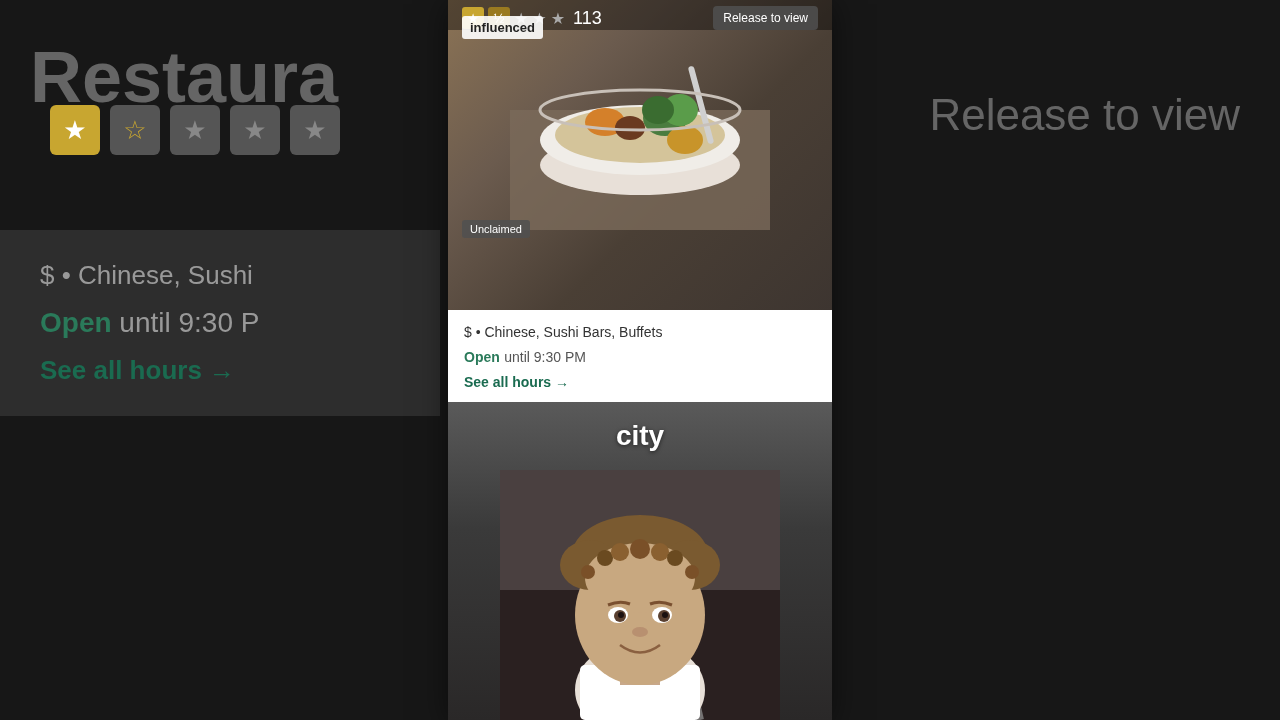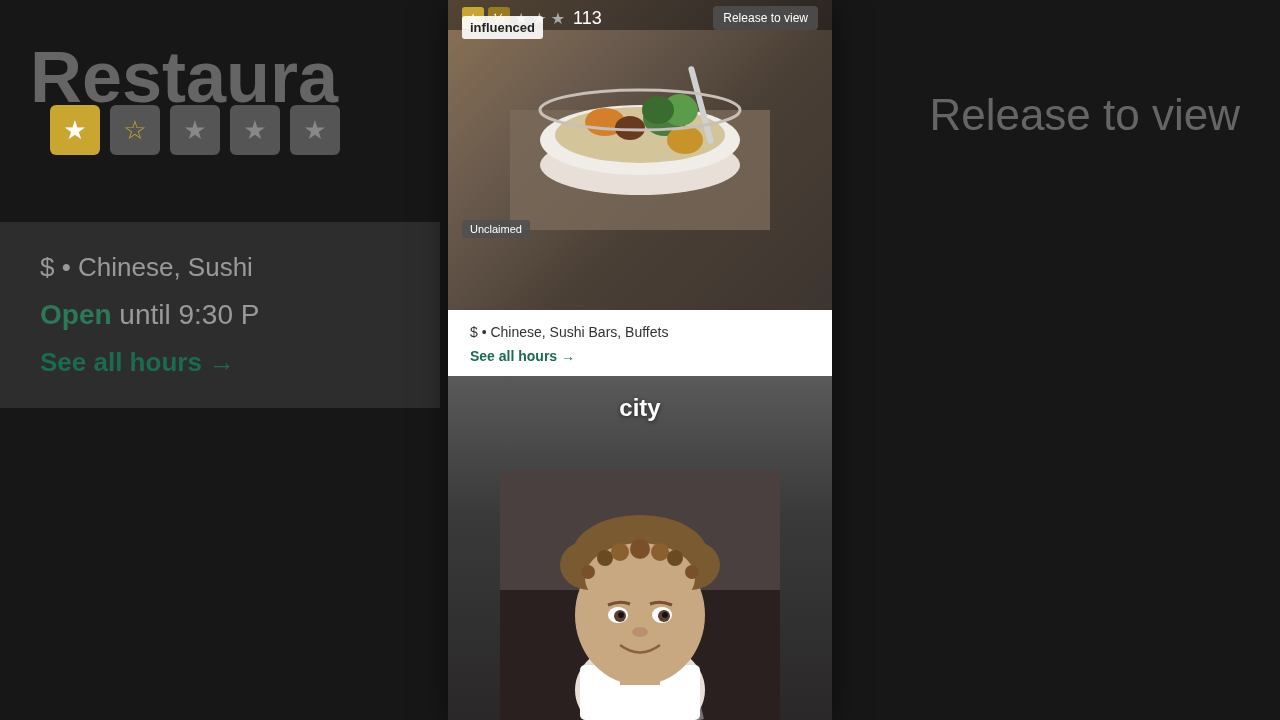--- a/index.html
+++ b/index.html
@@ -65,21 +65,21 @@
       border-radius: 6px;
       display: flex; align-items: center; justify-content: center;
       font-size: 26px;
     }
     .bg-star.gold { background: #c8a630; color: white; }
     .bg-star.half { background: #555; color: #c8a630; }
     .bg-star.empty { background: #555; color: #888; }
 
     .bg-info-box {
       position: absolute;
-      top: 222px;
+      top: 230px;
       left: 0;
       width: 440px;
       padding: 30px 40px;
       background: rgba(80,80,80,0.4);
     }
 
     .bg-price-cat {
       font-size: 26px;
       color: rgba(200,200,200,0.7);
       margin-bottom: 16px;
@@ -241,21 +241,21 @@
       padding: 5px 10px;
       border-radius: 4px;
       border: none;
       cursor: pointer;
       font-weight: 500;
     }
 
     
     .card-info-section {
       background: white;
-      padding: 14px 22px 12px;
+      padding: 14px 16px 12px;
       flex-shrink: 0;
     }
 
     .info-price-cat {
       font-size: 14px;
       color: #333;
       margin-bottom: 8px;
     }
 
     .info-open {
@@ -297,21 +297,21 @@
       transform: translateX(-50%);
       width: 280px;
       height: 250px;
     }
 
     .city-text {
       position: absolute;
       top: 18px;
       left: 50%;
       transform: translateX(-50%);
-      font-size: 24px;
+      font-size: 28px;
       font-weight: 700;
       color: white;
       text-shadow: 0 1px 4px rgba(0,0,0,0.6);
       white-space: nowrap;
     }
   </style>
 </head>
 <body>
 
 <div class="bg-layer">
@@ -379,20 +379,24 @@
       <span class="star-icon star-empty">★</span>
       <span class="star-icon star-empty">★</span>
       <span class="star-icon star-empty">★</span>
       <span class="review-count">113</span>
       <button class="release-to-view-btn">Release to view</button>
     </div>
   </div>
 
   <div class="card-info-section">
     <div class="info-price-cat">$ • Chinese, Sushi Bars, Buffets</div>
+    <div>
+      <span class="info-open">Open</span>
+      <span class="info-hours"> <span>until 9:30 PM</span></span>
+    </div>
     <a class="info-see-hours">See all hours →</a>
   </div>
 
   <div class="card-person-section">
     <div class="city-text">city</div>
 
     <svg class="person-face" viewBox="0 0 280 250">
 
       <rect x="0" y="0" width="280" height="250" fill="#4a4040" rx="0"></rect>
 

